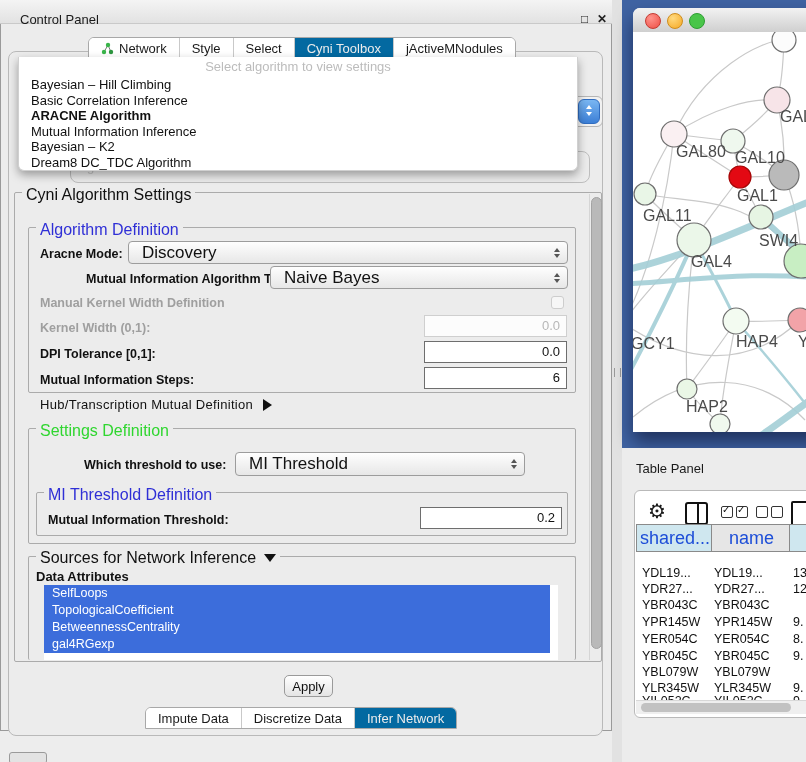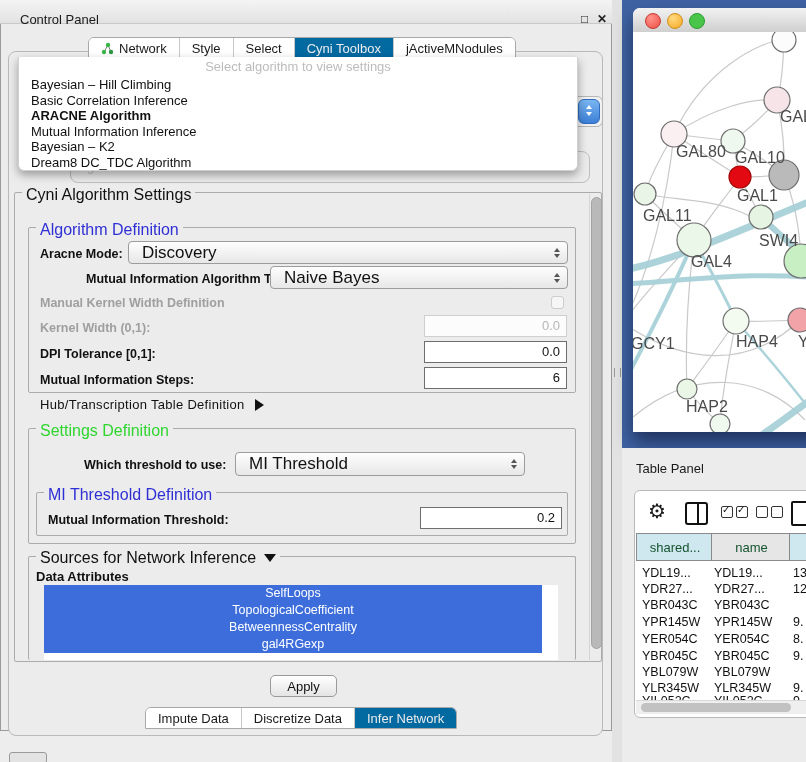--- a/index.html
+++ b/index.html
@@ -40,21 +40,21 @@
   .tri-dn{width:0;height:0;border-left:3.5px solid transparent;border-right:3.5px solid transparent;border-top:4.5px solid #555;}
   
   .field{background:#fff;border:1px solid #6e6e6e;font-size:13px;color:#111;text-align:right;padding:0 6px;line-height:20px;}
   .field.dis{border-color:#cfcfcf;color:#b7b7b7;background:#fcfcfc;}
   .chk{width:13px;height:13px;border:1.5px solid #cdcdcd;border-radius:3px;background:#f6f6f6;}
   
   .tri-right{width:0;height:0;border-top:6px solid transparent;border-bottom:6px solid transparent;border-left:9px solid #111;}
   .tri-down-f{width:0;height:0;border-left:6px solid transparent;border-right:6px solid transparent;border-top:8px solid #111;}
   
   .attr-list{left:44px;top:585px;width:514px;height:75px;background:#fff;overflow:hidden;z-index:1;}
-  .attr-item{height:17px;line-height:17px;background:#3c6ddb;color:#fff;font-size:12.5px;width:498px;text-align:center;}
+  .attr-item{height:17px;line-height:17px;background:#3c6ddb;color:#fff;font-size:12.5px;padding-left:8px;width:498px;}
   .vscroll{background:#ececec;border-left:1px solid #d5d5d5;}
   .vthumb{background:#b9b9b9;border-radius:6px;border:1px solid #a3a3a3;}
   
   .btn{display:flex;align-items:center;justify-content:center;background:linear-gradient(#ffffff,#e4e4e4);border:1px solid #9a9a9a;border-radius:5px;font-size:13px;color:#111;}
   .btabstrip{left:145px;top:707px;height:22px;display:flex;background:#fff;border:1px solid #a8a8a8;border-radius:6px 6px 0 0;overflow:hidden;z-index:6;}
   
   .splitter{left:612px;top:0;width:10px;height:762px;background:#e2e2e2;}
   .blue-bg{left:622px;top:0;width:184px;height:448px;background:#3f63a3;}
   .net-window{left:633px;top:8px;width:200px;height:424px;border-radius:7px 7px 0 0;background:#ffffff;box-shadow:0 10px 18px rgba(0,0,25,.5);}
   .net-titlebar{height:24px;background:linear-gradient(#f2f2f2,#cfcfcf);border-bottom:1px solid #9e9e9e;border-radius:7px 7px 0 0;position:relative;}
@@ -64,21 +64,21 @@
   
   .tp-bg{left:622px;top:448px;width:184px;height:314px;background:#ececec;}
   .tp-title{left:636px;top:461px;font-size:13px;color:#1a1a1a;}
   .tbl-widget{left:634px;top:490px;width:185px;height:228px;background:#fff;border:1px solid #b9b9b9;border-radius:6px;overflow:hidden;}
   .gear{font-size:20px;color:#1a1a1a;line-height:20px;}
   .colicon{width:19px;height:19px;border:2.5px solid #111;border-radius:3px;position:relative;}
   .colicon:after{content:"";position:absolute;left:50%;top:0;width:2.5px;height:100%;background:#111;}
   .cbx{width:10px;height:10px;border:1.5px solid #333;border-radius:2px;position:relative;display:inline-block;}
   .cbx.on:after{content:"✓";position:absolute;left:0px;top:-3px;font-size:10px;color:#111;}
   .docicon{width:17px;height:21px;border:2.5px solid #111;border-radius:2px;}
-  .th{position:absolute;top:42px;height:26px;background:#cfe7ef;border:1px solid #8a8a8a;font-size:13px;color:#14532d;display:flex;align-items:center;justify-content:center;}
+  .th{position:absolute;top:33px;height:26px;background:#cfe7ef;border:1px solid #8a8a8a;font-size:18px;color:#1d4ed8;display:flex;align-items:center;justify-content:center;}
   .tcell{position:absolute;font-size:12.5px;color:#111;white-space:nowrap;height:16.5px;line-height:16.5px;}
   .hscroll{position:absolute;left:1px;top:209px;width:183px;height:13px;background:#efefef;border-top:1px solid #d8d8d8;}
   .hthumb{position:absolute;left:5px;top:2px;width:150px;height:9px;background:#c2c2c2;border-radius:5px;}
   svg{display:block;}
 </style>
 </head>
 <body>
 <div id="root">
 
 <div class="abs cp-window"></div>
@@ -165,21 +165,21 @@
 <div class="abs flabel dis" style="left:40px;top:321px;">Kernel Width (0,1):</div>
 <div class="abs field dis" style="left:424px;top:315px;width:143px;height:22px;">0.0</div>
 
 <div class="abs flabel" style="left:40px;top:347px;">DPI Tolerance [0,1]:</div>
 <div class="abs field" style="left:424px;top:341px;width:143px;height:22px;">0.0</div>
 
 <div class="abs flabel" style="left:40px;top:373px;">Mutual Information Steps:</div>
 <div class="abs field" style="left:424px;top:367px;width:143px;height:22px;">6</div>
 
 <div class="abs" style="left:40px;top:397px;display:flex;align-items:center;gap:10px;">
-  <span style="font-size:13px;color:#111;letter-spacing:.3px;">Hub/Transcription Table Definition</span>
+  <span style="font-size:13px;color:#111;letter-spacing:.3px;">Hub/Transcription Mutual Definition</span>
   <span class="tri-right"></span>
 </div>
 
 <div class="abs groupbox" style="left:28px;top:428px;width:548px;height:116px;"></div>
 <div class="abs grouplab green" style="left:36px;top:422px;">Settings Definition</div>
 
 <div class="abs flabel" style="left:84px;top:458px;">Which threshold to use:</div>
 <div class="abs combo" style="left:235px;top:452px;width:290px;height:24px;">
   <span class="val">MI Threshold</span>
   <span class="spin">
@@ -203,21 +203,21 @@
 <div class="abs attr-list">
   <div class="attr-item">SelfLoops</div>
   <div class="attr-item">TopologicalCoefficient</div>
   <div class="attr-item">BetweennessCentrality</div>
   <div class="attr-item">gal4RGexp</div>
 </div>
 <div class="abs vscroll" style="left:544px;top:585px;width:13px;height:75px;">
   <div class="vthumb" style="position:absolute;left:2px;top:2px;width:9px;height:64px;"></div>
 </div>
 
-<div class="abs btn" style="left:270px;top:675px;width:67px;height:22px;">
+<div class="abs btn" style="left:284px;top:675px;width:49px;height:22px;">
       <span>Apply</span>
     </div>
 
 <div class="abs btabstrip">
   <div class="tab">
         <span>Impute Data</span>
       </div>
   <div class="tab">
         <span>Discretize Data</span>
       </div>

